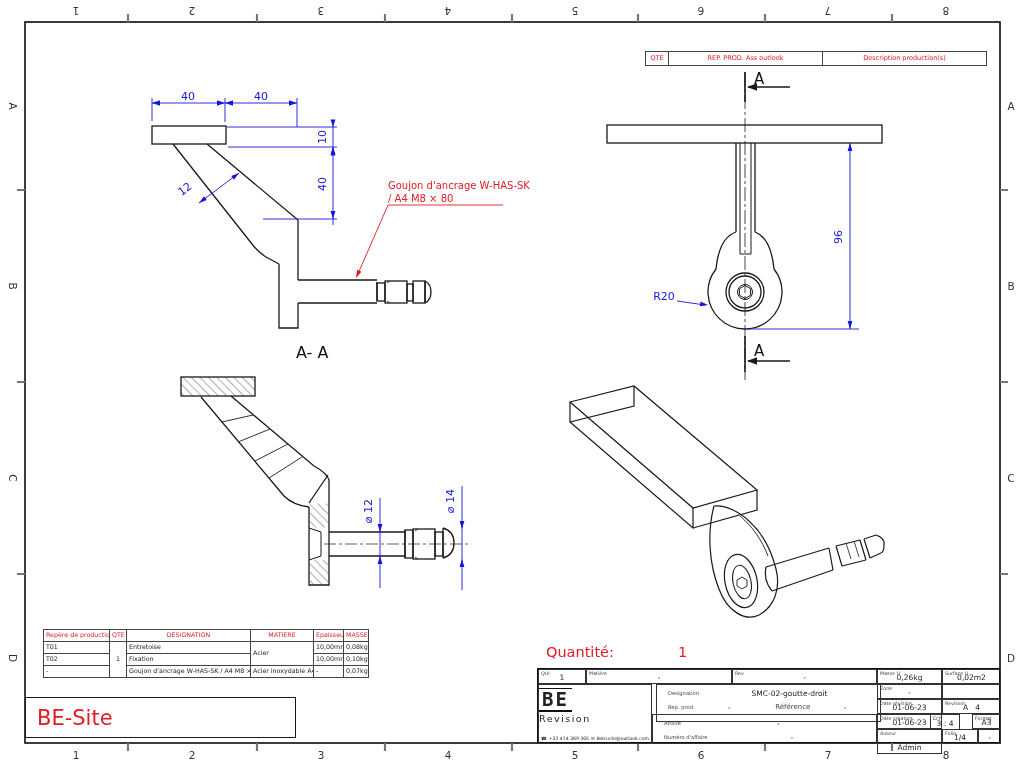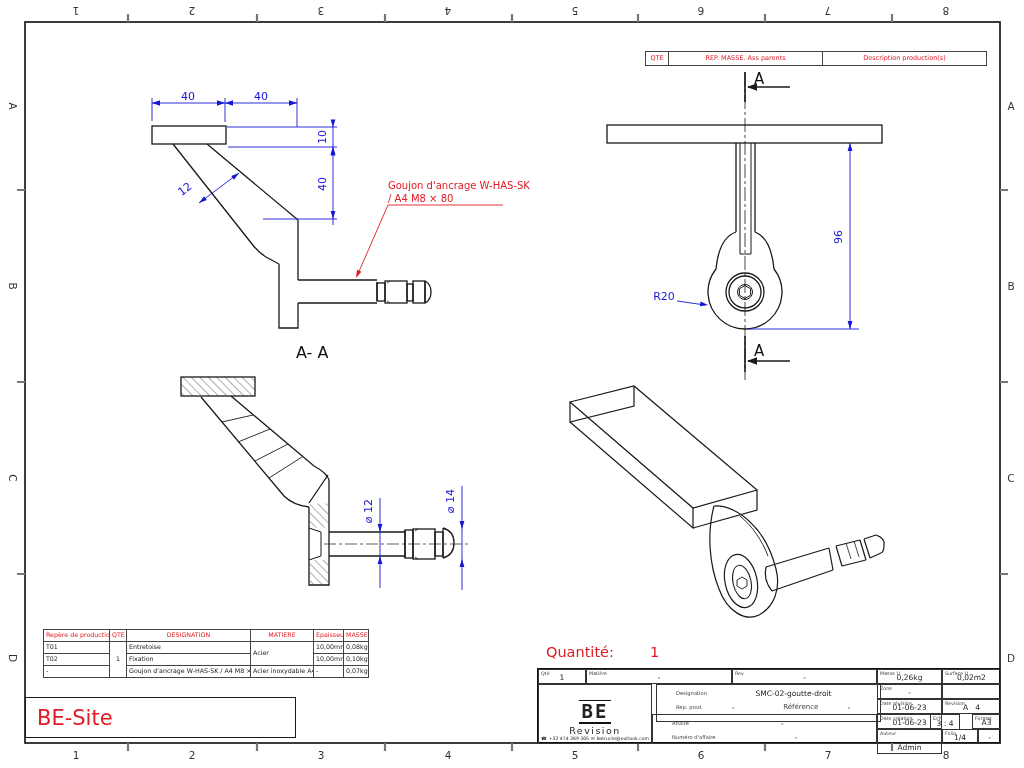--- a/index.html
+++ b/index.html
@@ -11,35 +11,35 @@
   .zone.side{transform:translate(-50%,-50%) rotate(90deg);}
   
   .asm-table{position:absolute;left:645px;top:51px;width:341px;border-collapse:collapse;table-layout:fixed;}
   .asm-table td{border:1px solid #444;font-size:6.5px;color:#e01b24;text-align:center;height:13px;padding:0;line-height:1;overflow:hidden;white-space:nowrap;}
   
   .parts-table{position:absolute;left:43px;top:629px;width:325px;border-collapse:collapse;table-layout:fixed;}
   .parts-table td{border:0.8px solid #444;font-size:6.3px;color:#222;height:11px;padding:0 2px;line-height:1;overflow:hidden;white-space:nowrap;}
   .parts-table td.hd{color:#e01b24;text-align:center;}
   .parts-table td.c{text-align:center;}
   
-  .quantity{position:absolute;left:546px;top:644px;color:#e01b24;font-size:14.5px;display:flex;gap:36px;}
+  .quantity{position:absolute;left:546px;top:644px;color:#e01b24;font-size:14.5px;display:flex;gap:64px;}
   
   .site-box{position:absolute;left:25px;top:697px;width:271px;height:41px;border:1.6px solid #1a1a1a;box-sizing:border-box;display:flex;align-items:center;}
   .site-box span{color:#e01b24;font-size:21px;margin-left:11px;}
   
   .tb{position:absolute;left:537px;top:668px;width:463px;height:75px;border:1.2px solid #111;box-sizing:border-box;font-size:8px;color:#222;}
   .tb-cell{position:absolute;border:0.6px solid #333;box-sizing:border-box;overflow:hidden;}
   .tb-label{position:absolute;left:2px;top:1px;font-size:4.8px;color:#444;white-space:nowrap;}
   .tb-value{position:absolute;left:0;right:0;bottom:1px;text-align:center;font-size:7.5px;white-space:nowrap;}
-  .logo-wrap{position:absolute;left:0;right:0;top:3px;text-align:center;margin-top:12px;}
+  .logo-wrap{position:absolute;left:0;right:0;top:3px;}
   .logo-be{display:inline-block;font-family:"DejaVu Sans Mono",monospace;font-size:19px;font-weight:bold;letter-spacing:2px;line-height:1;border-bottom:2.2px solid #111;border-top:1px solid #111;padding:1px 3px;}
   .logo-name{font-size:9.5px;letter-spacing:1.5px;margin-top:1px;}
   .logo-contact{position:absolute;left:2px;right:2px;bottom:2px;font-size:4.6px;display:flex;justify-content:space-between;white-space:nowrap;color:#222;}
   .mid-row{position:absolute;left:0;right:0;display:flex;align-items:center;font-size:7.5px;}
-  .mid-label{font-size:5.2px;color:#444;margin-left:19px;white-space:nowrap;}
+  .mid-label{font-size:5.2px;color:#444;margin-left:11px;white-space:nowrap;}
   
   svg text{font-family:"DejaVu Sans",sans-serif;}
   .dimtext{font-size:11px;fill:#1616d6;}
   .notetext{font-size:10px;fill:#e01b24;}
   .cuttext{font-size:15px;fill:#111;}
   .seclabel{font-size:16px;fill:#111;}
 </style>
 </head>
 <body>
 
@@ -223,21 +223,21 @@
 
 <table class="asm-table">
   <colgroup>
       <col style="width:23px">
       <col style="width:154px">
       <col style="width:164px">
     </colgroup>
   <tbody>
       <tr>
     <td>QTE</td>
-    <td>REP. MASSE. Ass parents</td>
+    <td>REP. PROD. Ass outlook</td>
     <td>Description production(s)</td>
   </tr>
 </tbody>
   </table>
 
 <table class="parts-table">
   <colgroup>
       <col style="width:66px">
       <col style="width:17px">
       <col style="width:124px">

